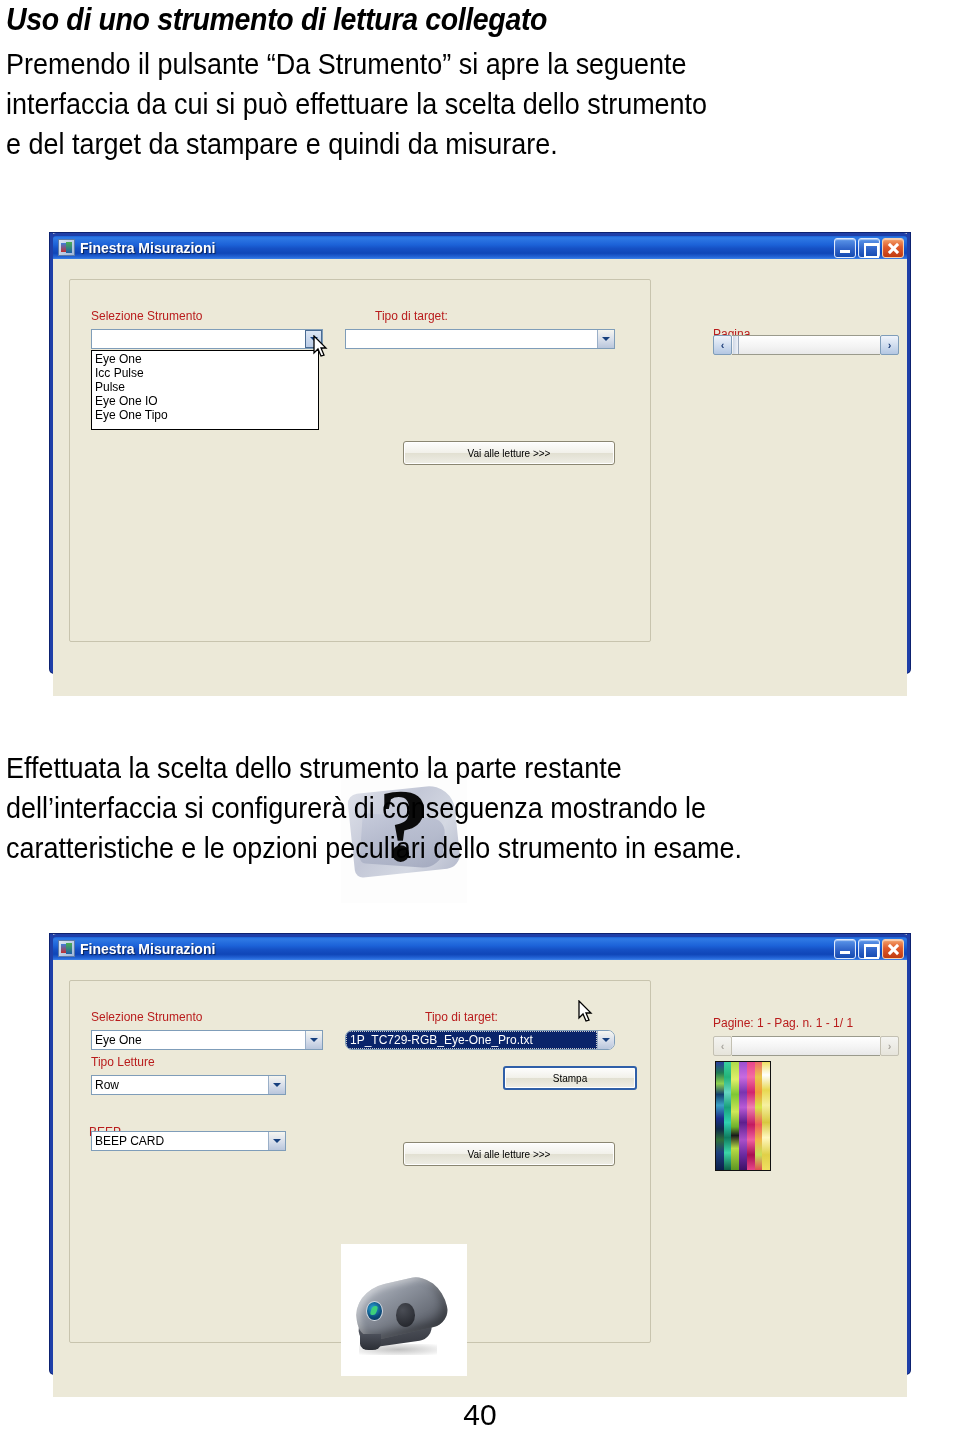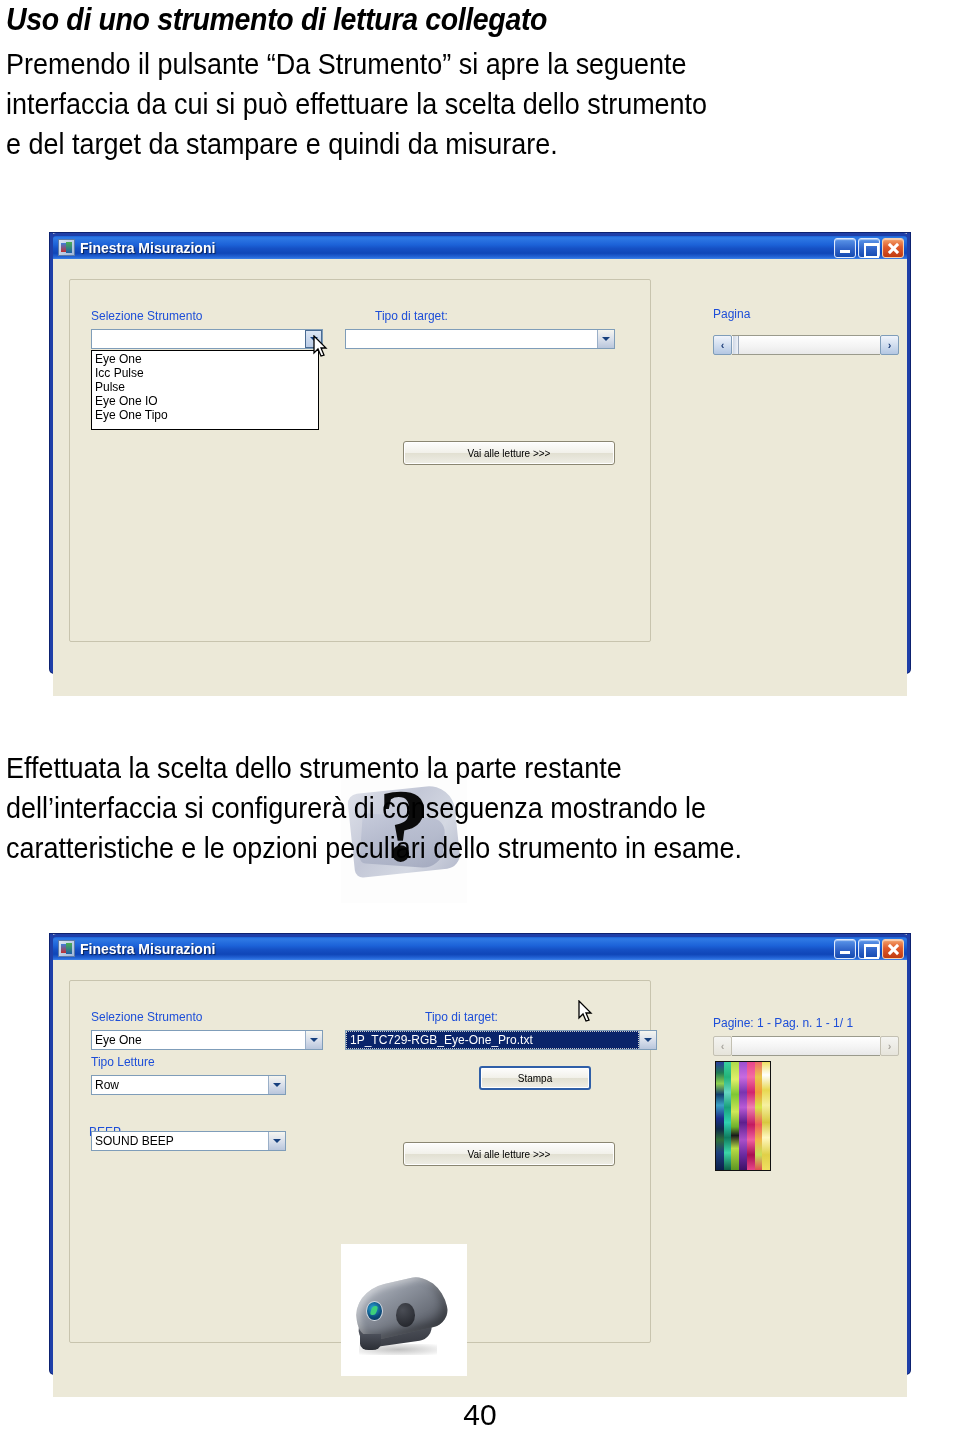--- a/index.html
+++ b/index.html
@@ -149,21 +149,21 @@
   .group-panel {
     position: absolute;
     border: 1px solid #c8c4ae;
     background: #ece9d8;
     border-radius: 2px;
   }
 
   .lbl {
     position: absolute;
     font-size: 12px;
-    color: #1d4ed8;
+    color: #b91c1c;
     white-space: nowrap;
     font-family: "Liberation Sans", sans-serif;
   }
 
   .combo {
     position: absolute;
     height: 20px;
     background: #ffffff;
     border: 1px solid #7f9db9;
     display: flex;
@@ -416,21 +416,21 @@
     <div class="btn" style="left:350px; top:182px; width:212px; height:24px;">Vai alle letture &gt;&gt;&gt;</div>
 
     <div class="img-frame" style="left:288px; top:512px; width:126px; height:132px;">
       <div class="qmark-img">
         <div class="qmark-dev"></div>
         <div class="qmark-dev2"></div>
         <div class="qmark-glyph">?</div>
       </div>
     </div>
 
-    <div class="lbl" style="left:660px; top:48px;">Pagina</div>
+    <div class="lbl" style="left:660px; top:68px;">Pagina</div>
 
     <div class="spin-nav" style="left:660px; top:76px; width:186px;">
       <div class="nb">‹</div>
       <div class="track">
         <div class="thumb"></div>
       </div>
       <div class="nb">›</div>
     </div>
 
     <div class="cursor" style="left:260px; top:76px;">
@@ -474,32 +474,32 @@
     <div class="lbl" style="left:38px; top:95px;">Tipo Letture</div>
 
     <div class="combo" style="left:38px; top:115px; width:195px;">
       <div class="txt">Row</div>
       <div class="arrow"></div>
     </div>
 
     <div class="lbl" style="left:36px; top:151px;margin-top:14px;">BEEP</div>
 
     <div class="combo" style="left:38px; top:171px; width:195px;">
-      <div class="txt">SOUND BEEP</div>
+      <div class="txt">BEEP CARD</div>
       <div class="arrow"></div>
     </div>
 
     <div class="lbl" style="left:372px; top:50px;">Tipo di target:</div>
 
-    <div class="combo selected" style="left:292px; top:70px; width:312px;">
+    <div class="combo selected" style="left:292px; top:70px; width:270px;border-radius:7px;">
       <div class="txt">1P_TC729-RGB_Eye-One_Pro.txt</div>
       <div class="arrow"></div>
     </div>
 
-    <div class="btn focus" style="left:426px; top:106px; width:112px; height:24px;">Stampa</div>
+    <div class="btn focus" style="left:450px; top:106px; width:134px; height:24px;">Stampa</div>
 
     <div class="btn" style="left:350px; top:182px; width:212px; height:24px;">Vai alle letture &gt;&gt;&gt;</div>
 
     <div class="img-frame" style="left:288px; top:284px; width:126px; height:132px;">
       <div class="dev-img">
         <div class="dev-shadow"></div>
         <div class="dev-base"></div>
         <div class="dev-body"></div>
         <div class="dev-foot"></div>
         <div class="dev-knob"></div>

